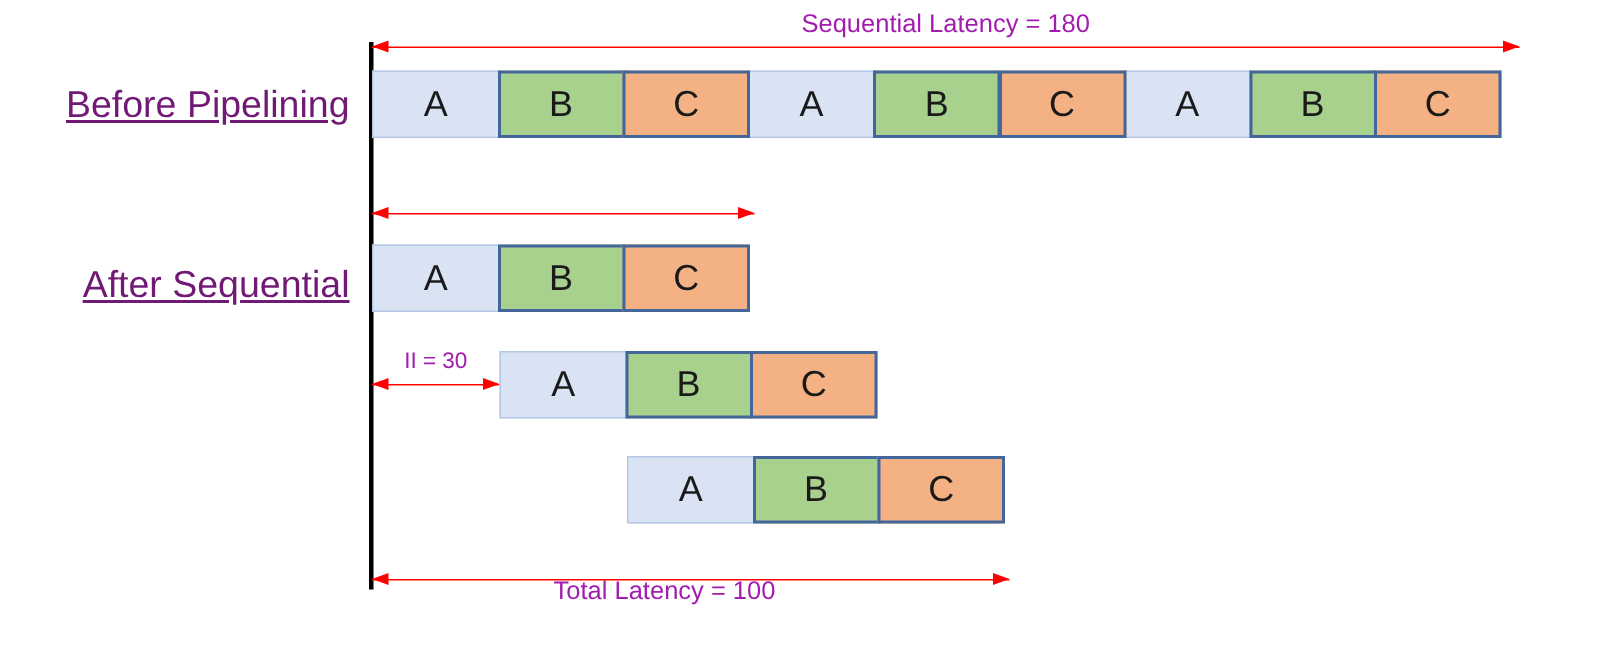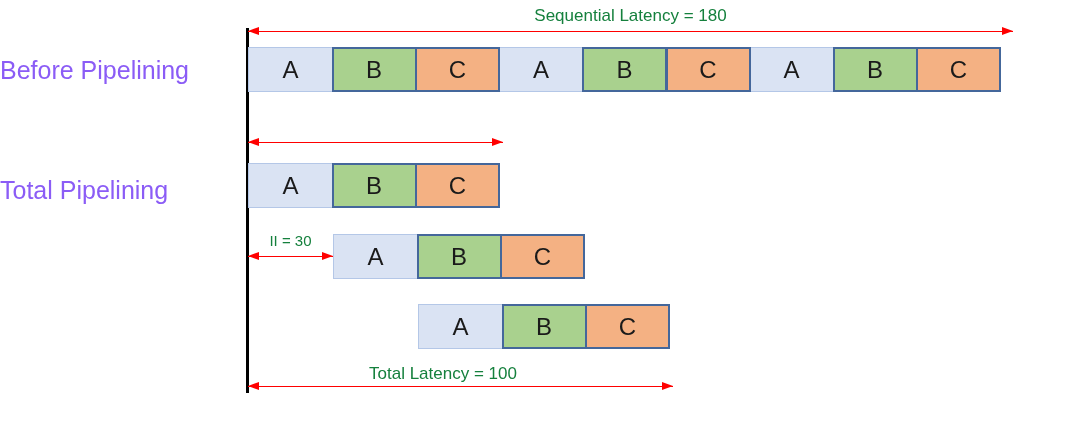--- a/index.html
+++ b/index.html
@@ -9,24 +9,26 @@
     height: 430px;
     background: #ffffff;
     font-family: "Liberation Sans", sans-serif;
     color: #1a1a1a;
     overflow: hidden;
   }
   .side-label {
     position: absolute;
     left: 0;
     width: 233px;
+    text-align: right;
     font-size: 25px;
     line-height: 28px;
     white-space: nowrap;
-    color: #8b5cf6;
+    color: #701a75;
+    text-decoration: underline;
   }
   .side-label.before { top: 56px; }
   .side-label.after  { top: 176px; }
 
   .timeline {
     position: absolute;
     left: 246px;
     top: 28px;
     width: 3px;
     height: 365px;
@@ -70,26 +72,26 @@
   .block + .block { margin-left: -1.5px; }
   .stage-b, .stage-c { z-index: 2; }
   .stage-a { z-index: 1; }
 
   .ann {
     position: absolute;
     font-size: 17px;
     line-height: 19px;
     text-align: center;
     white-space: nowrap;
-    color: #15803d;
+    color: #a21caf;
   }
   .ann.seq   { left: 248px; width: 765px; top: 6px; }
   .ann.iter  { left: 248px; width: 255px; top: 122px; }
   .ann.ii    { left: 248px; width: 85px;  top: 231px; font-size: 15px; }
-  .ann.total { left: 248px; width: 390px; top: 364px; }
+  .ann.total { left: 248px; width: 390px; top: 384px; }
 
   .arrow {
     position: absolute;
     height: 0;
     border-top: 1.5px solid var(--arrow-color, #ff0000);
   }
   .arrow::before, .arrow::after {
     content: "";
     position: absolute;
     width: 0; height: 0;
@@ -110,21 +112,21 @@
   .arrow.ii-arrow    { left: 248px; width: 85px;  top: 256px; }
   .arrow.total-arrow { left: 248px; width: 425px; top: 386px; }
 </style>
 </head>
 <body>
 
 <div class="canvas">
 
   <div class="side-label before">Before Pipelining</div>
 
-  <div class="side-label after">Total Pipelining</div>
+  <div class="side-label after">After Sequential</div>
 
   <div class="timeline"></div>
 
   <div class="ann seq">Sequential Latency = 180</div>
   <div class="arrow seq-arrow"></div>
 
   <div class="row before-row">
       <div class="block stage-a">A</div>
       <div class="block stage-b">B</div>
       <div class="block stage-c">C</div>

